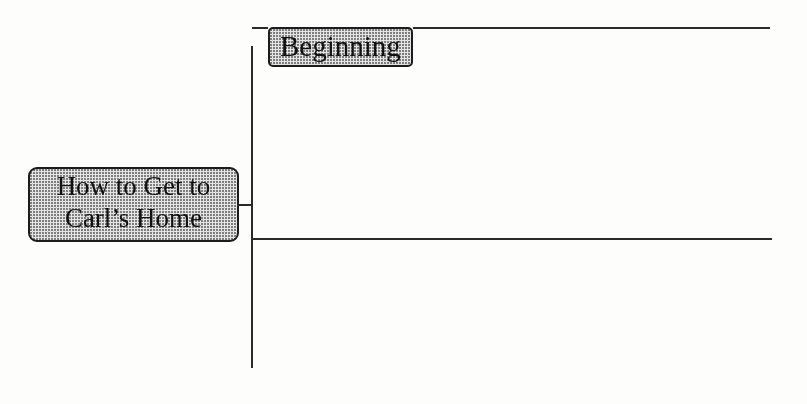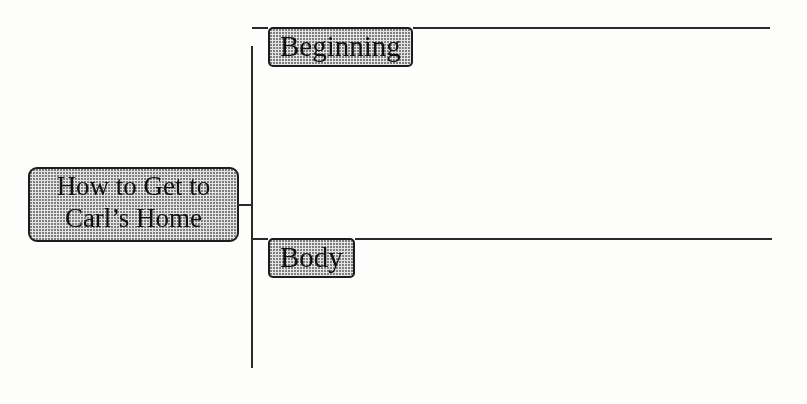--- a/index.html
+++ b/index.html
@@ -80,20 +80,17 @@
   <div class="branch branch-0">
     <div class="stub"></div>
     <div class="node">
       <span>Beginning</span>
     </div>
     <div class="rule"></div>
   </div>
 
   <div class="branch branch-1">
     <div class="stub"></div>
-    <div class="node">
-      <span>Body</span>
-    </div>
     <div class="rule"></div>
   </div>
 
 
 </div>
 
 </body></html>

